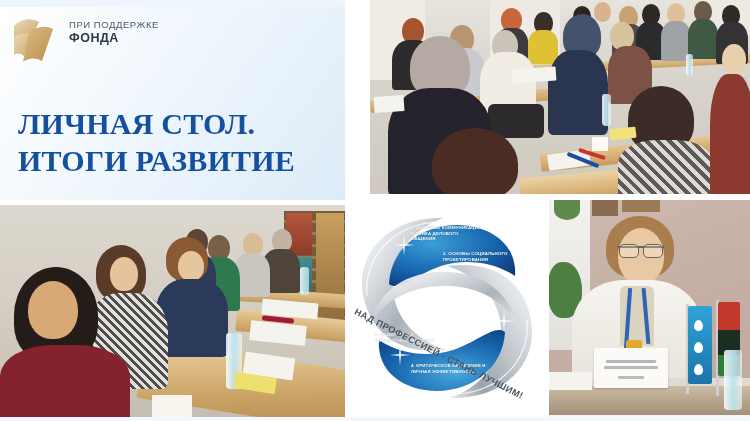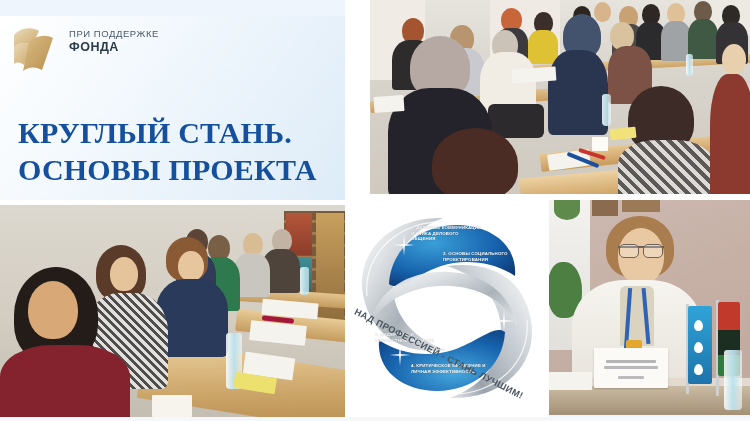--- a/index.html
+++ b/index.html
@@ -9,21 +9,21 @@
     font-family:"Liberation Sans", sans-serif;
     -webkit-font-smoothing:antialiased;
   }
   .collage{
     position:relative;width:750px;height:421px;overflow:hidden;
     background:#eef5fc;
   }
 
   
   .title-panel{
-    position:absolute;left:0;top:16px;width:370px;height:200px;
+    position:absolute;left:0;top:7px;width:370px;height:200px;
     background:linear-gradient(125deg,#ffffff 0%,#f2f8fd 35%,#e3eff9 75%,#d9eaf7 100%);
     overflow:hidden;
     padding-left:14px;
   }
   .fund-block{
     position:absolute;left:12px;top:9px;display:flex;align-items:flex-start;gap:9px;
   }
   .fund-logo{width:48px;height:50px;flex:0 0 48px;position:relative;}
   .fund-text{padding-top:3px;}
   .fund-support{
@@ -117,22 +117,22 @@
           <path d="M17,17 C24,10 34,9 41,13 L30,45 C23,41 16,42 11,46 Z" fill="url(#g2)"></path>
         </svg>
       </div>
       <div class="fund-text">
         <div class="fund-support">ПРИ ПОДДЕРЖКЕ</div>
         <div class="fund-name">ФОНДА</div>
       </div>
     </div>
 
     <div class="title-main">
-      <span>КРУГЛЫЙ СТАНЬ.</span>
-      <span>ОСНОВЫ ПРОЕКТА</span>
+      <span>ЛИЧНАЯ СТОЛ.</span>
+      <span>ИТОГИ РАЗВИТИЕ</span>
     </div>
   </div>
 
   <div class="photo" id="photo-meeting">
     <div class="scene">
 
       <div class="wall" style="background:linear-gradient(180deg,#e7e4de 0%,#d8d4cc 40%,#cfc9bf 100%);"></div>
       <div style="position:absolute;left:0;top:0;width:55px;height:80px;background:#f0ece5;"></div>
       <div style="position:absolute;left:120px;top:0;width:70px;height:60px;background:#efebe4;"></div>
       <div style="position:absolute;left:330px;top:0;width:50px;height:36px;background:#edeae4;"></div>

